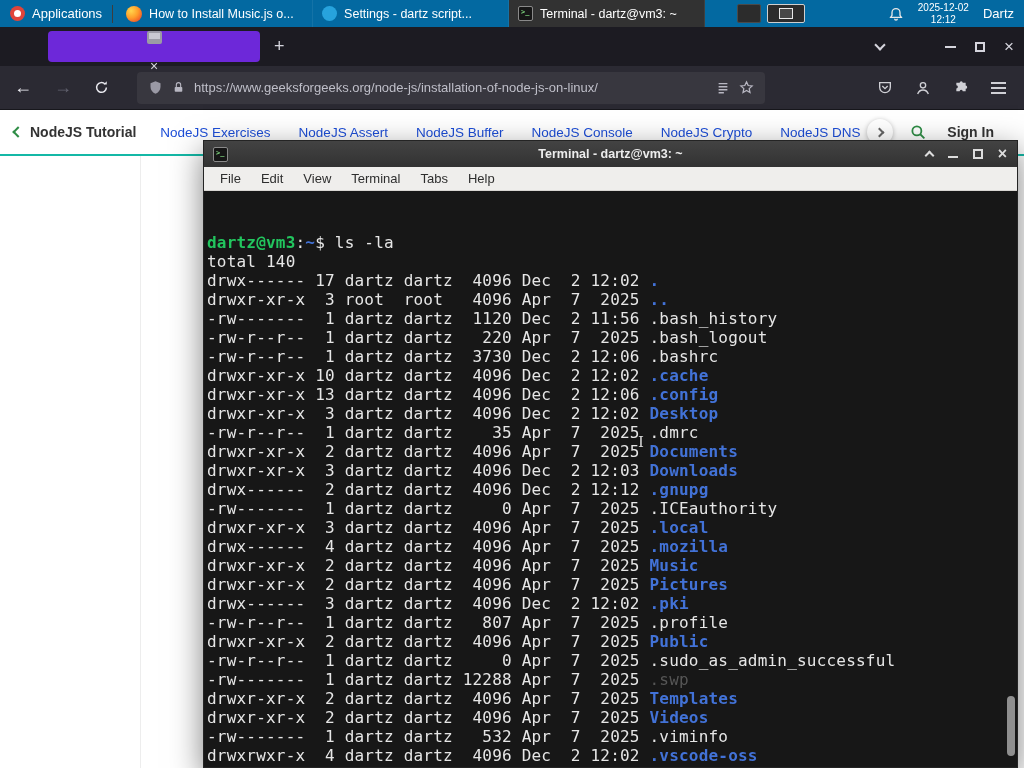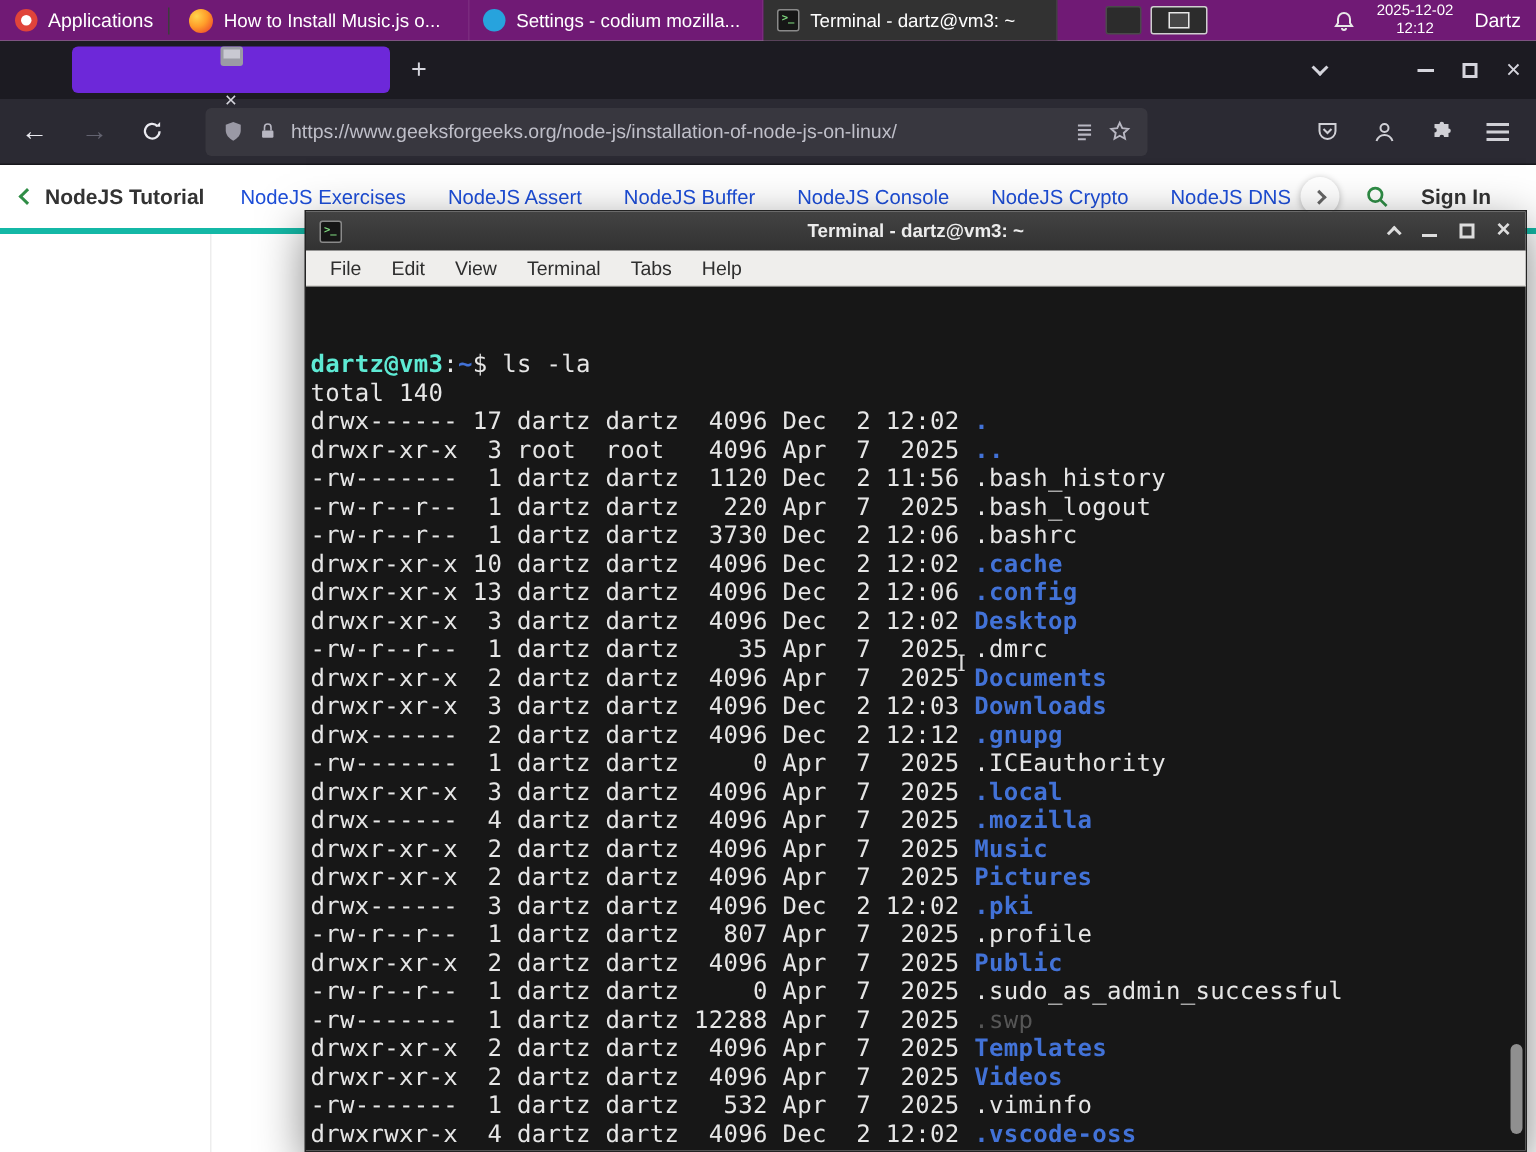--- a/index.html
+++ b/index.html
@@ -2,21 +2,21 @@
 <html><head>
 <meta charset="utf-8">
 <style>
   * { margin:0; padding:0; box-sizing:border-box; cursor:default; }
   html,body { width:1024px; height:768px; overflow:hidden; background:#fff;
     font-family:"Liberation Sans", sans-serif; }
   .screen { position:relative; width:1024px; height:768px; }
 
   
   .taskbar { position:absolute; top:0; left:0; width:1024px; height:27px;
-    background:#701a75; display:flex; align-items:center; color:#fff; z-index:50; }
+    background:#0369a1; display:flex; align-items:center; color:#fff; z-index:50; }
   .apps-btn { display:flex; align-items:center; gap:7px; padding:0 10px; height:100%; font-size:13px; }
   .apps-icon { width:15px; height:15px; border-radius:50%; background:#e0443a; position:relative; flex:none; }
   .apps-icon::after { content:""; position:absolute; left:4px; top:4px; width:7px; height:7px; border-radius:50%; background:#fff; }
   .tb-sep { width:1px; height:18px; background:#3d3d3d; }
   .tb-windows { display:flex; height:100%; margin-left:4px; }
   .tb-win { width:196px; height:100%; display:flex; align-items:center; gap:7px; padding:0 9px;
     font-size:12.5px; white-space:nowrap; overflow:hidden; border-right:1px solid rgba(255,255,255,0.07); }
   .tb-win.active { background:#323232; }
   .tb-lbl { overflow:hidden; text-overflow:clip; }
   .tb-ic { flex:none; }
@@ -57,21 +57,21 @@
     display:flex; align-items:center; padding:0 14px; flex:none; }
   .nav-back { font-size:18px; color:#eaeaf0; margin-right:22px; }
   .nav-fwd { font-size:18px; color:#636370; margin-right:22px; }
   .reload-wrap { display:flex; align-items:center; margin-right:10px; }
   .urlbar { flex:1; max-width:628px; height:32px; background:#38373f; border-radius:4px;
     display:flex; align-items:center; gap:9px; padding:0 11px; margin:0 14px 0 18px; }
   .url-text { flex:1; color:#bfbfc9; font-size:13px; white-space:nowrap; overflow:hidden; }
   .nav-right { display:flex; align-items:center; gap:22px; margin-left:auto; padding-right:4px; }
   .hamburger { width:15px; height:2px; background:#d0d0d6; box-shadow:0 5px 0 #d0d0d6, 0 -5px 0 #d0d0d6; }
 
-  .sitenav { height:46px; background:#fff; border-bottom:4px solid #14b8a6; display:flex;
+  .sitenav { height:46px; background:#fff; border-bottom:2px solid #14b8a6; display:flex;
     align-items:center; padding:0 14px; font-size:13.5px; color:#444; flex:none; }
   .sitenav-back { display:flex; align-items:center; gap:8px; font-weight:bold; color:#333; font-size:14px; flex:none; }
   .chev-left-green { width:8px; height:8px; border-left:2.5px solid #2f8d46; border-bottom:2.5px solid #2f8d46;
     transform:rotate(45deg); }
   .site-links { display:flex; gap:28px; margin-left:24px; white-space:nowrap; overflow:hidden; flex:1; color:#1d4ed8; }
   .nav-circle { width:26px; height:26px; border-radius:50%; background:#fff; flex:none;
     box-shadow:0 1px 5px rgba(0,0,0,0.28); display:flex; align-items:center; justify-content:center; margin-right:16px; }
   .chev-right-gray { width:7px; height:7px; border-right:2px solid #666; border-top:2px solid #666;
     transform:rotate(45deg); margin-left:-2px; }
   .search-wrap { display:flex; align-items:center; margin-right:20px; }
@@ -93,21 +93,21 @@
   .tc-min { width:10px; height:2px; background:#ddd; margin-top:5px; }
   .tc-max { width:10px; height:10px; border:2px solid #ddd; }
   .tc-close { color:#ddd; font-size:16px; font-weight:bold; line-height:16px; }
   .term-menu { height:24px; flex:none; background:#efeeec; border-bottom:1px solid #d8d6d2;
     display:flex; align-items:center; padding-left:6px; }
   .tmenu-item { padding:0 10px; font-size:13px; color:#2e2e2e; }
   .term-body { flex:1; background:#171717; position:relative; overflow:hidden;
     font-family:"DejaVu Sans Mono", monospace; font-size:16px; letter-spacing:0.2px;
     line-height:19px; color:#e6e6e6; padding:4px 14px 0 3px; white-space:pre; }
   .tline { height:19px; }
-  .t-green { color:#5eead4; font-weight:bold; }
+  .t-green { color:#22c55e; font-weight:bold; }
   .t-blue, .t-dir { color:#4272d7; font-weight:bold; }
   .t-dim { color:#565656; }
   .term-thumb { position:absolute; right:2px; top:505px; width:8px; height:60px; background:#8f8f8f; border-radius:4px; }
   .ibeam { position:absolute; left:434px; top:242px; font-family:"DejaVu Serif", serif;
     font-size:15px; color:#dcdcdc; text-shadow:0 0 1px #000; }
 </style>
 </head>
 <body>
 
 <div class="screen">
@@ -118,21 +118,21 @@
       <span>Applications</span>
     </div>
     <div class="tb-sep"></div>
     <div class="tb-windows" id="tb-windows">
         <div class="tb-win">
           <span class="tb-ic ic-firefox"></span>
           <span class="tb-lbl">How to Install Music.js o...</span>
         </div>
         <div class="tb-win">
           <span class="tb-ic ic-codium"></span>
-          <span class="tb-lbl">Settings - codium mozilla...</span>
+          <span class="tb-lbl">Settings - dartz script...</span>
         </div>
         <div class="tb-win active">
           <span class="tb-ic ic-terminal"></span>
           <span class="tb-lbl">Terminal - dartz@vm3: ~</span>
         </div>
       </div>
     <div class="pager-wrap">
       <span class="pager-cell"></span>
       <span class="pager-cell active">
         <span class="pager-win"></span>

